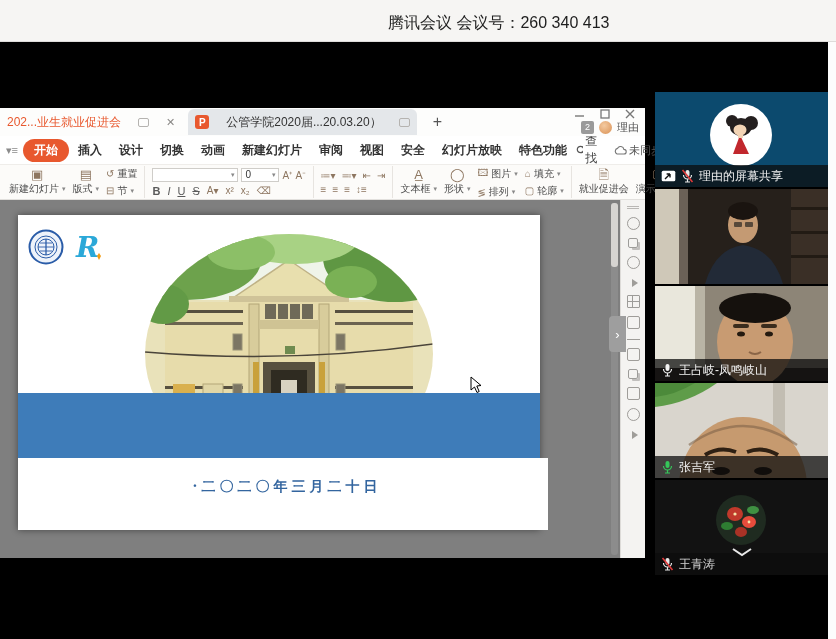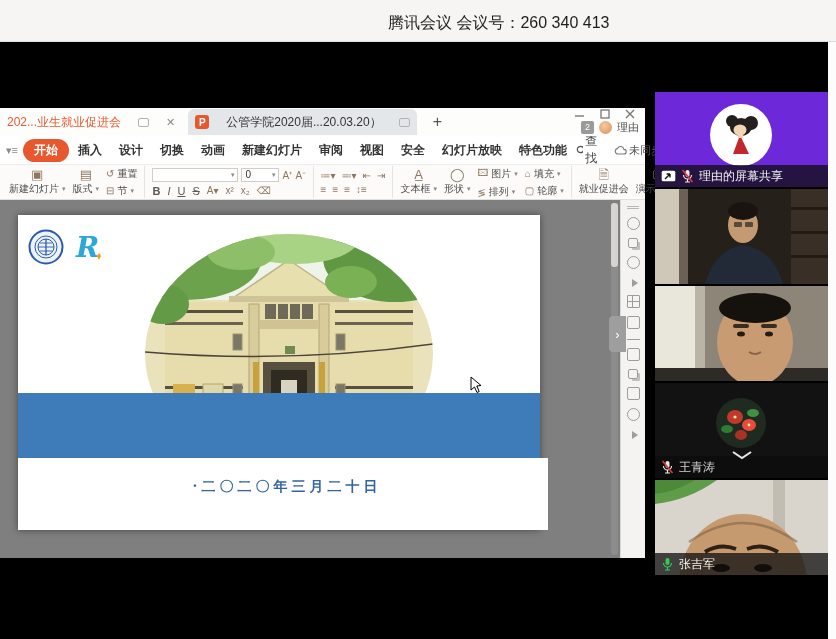--- a/index.html
+++ b/index.html
@@ -67,21 +67,21 @@
   .si-sq { border:1.4px solid #8f8d8a; border-radius:2px; }
   .si-ci { border:1.4px solid #8f8d8a; border-radius:50%; }
   .si-2sq { border:1.4px solid #8f8d8a; border-radius:2px; box-shadow:3px 3px 0 -1px #b9b7b4; width:10px; height:10px; }
   .si-lines { border-top:1.4px solid #8f8d8a; box-shadow:0 4px 0 -0.5px #8f8d8a, 0 8px 0 -0.5px #8f8d8a; height:1px; margin-top:2px; }
   .si-grid { border:1.4px solid #8f8d8a; border-radius:1px; background:linear-gradient(#8f8d8a,#8f8d8a) 50% 0/1.4px 100% no-repeat, linear-gradient(#8f8d8a,#8f8d8a) 0 50%/100% 1.4px no-repeat; }
   .si-tri { width:0; height:0; border-left:6px solid #8f8d8a; border-top:4px solid transparent; border-bottom:4px solid transparent; margin:2px 0 0 3px; }
   .expander { position:absolute; right:19px; top:116px; width:17px; height:36px; background:#9e9e9e; border-radius:4px 0 0 4px; color:#fff; display:flex; align-items:center; justify-content:center; font-size:13px; }
 
   
   .videos { position:absolute; left:655px; top:50px; width:173px; display:flex; flex-direction:column; gap:2px; background:#000; }
-  .vcell { position:relative; height:95px; overflow:hidden; background:#6d28d9; }
+  .vcell { position:relative; height:95px; overflow:hidden; background:#0c4a6e; }
   .vcell svg.fill { position:absolute; inset:0; }
   .vlabel { position:absolute; left:0; right:0; bottom:0; height:22px; background:rgba(12,12,12,.74); display:flex; align-items:center; gap:5px; padding:0 6px; font-size:12px; color:#f2f2f2; white-space:nowrap; z-index:2; }
   .avatar-circle { position:absolute; left:55px; top:12px; width:62px; height:62px; border-radius:50%; background:#fff; display:flex; align-items:center; justify-content:center; }
   .chevron-btn { position:absolute; left:50%; transform:translateX(-50%); bottom:14px; z-index:3; }
 
   .cursor { position:absolute; left:470px; top:334px; z-index:9; }
 </style>
 </head>
 <body>
 
@@ -479,46 +479,26 @@
           <rect x="40" width="10" height="95" fill="#b9b4a5"></rect>
           <rect y="82" width="173" height="13" fill="#2e2a26"></rect>
           <ellipse cx="100" cy="56" rx="38" ry="44" fill="#c89b72"></ellipse>
           <ellipse cx="100" cy="22" rx="36" ry="15" fill="#15110d"></ellipse>
           <rect x="78" y="38" width="16" height="4" rx="2" fill="#3a2c1d"></rect>
           <rect x="106" y="38" width="16" height="4" rx="2" fill="#3a2c1d"></rect>
           <ellipse cx="86" cy="48" rx="4" ry="2.5" fill="#241a10"></ellipse>
           <ellipse cx="114" cy="48" rx="4" ry="2.5" fill="#241a10"></ellipse>
           <path d="M94 66 q6 4 12 0" stroke="#8a6547" stroke-width="2" fill="none"></path>
         </svg>
-      </div>
-
-      <div class="vcell">
-        <svg class="fill" width="173" height="95" viewBox="0 0 173 95">
-          <rect width="173" height="95" fill="#121212"></rect>
-          <circle cx="86" cy="40" r="25" fill="#1f2b20"></circle>
-          <ellipse cx="80" cy="34" rx="8" ry="7" fill="#c0392b"></ellipse>
-          <ellipse cx="94" cy="42" rx="7" ry="6" fill="#e74c3c"></ellipse>
-          <ellipse cx="86" cy="52" rx="6" ry="5" fill="#a93226"></ellipse>
-          <ellipse cx="72" cy="46" rx="6" ry="4" fill="#2e7d32"></ellipse>
-          <ellipse cx="98" cy="30" rx="6" ry="4" fill="#3f9142"></ellipse>
-          <circle cx="80" cy="34" r="1.6" fill="#f5e6a8"></circle>
-          <circle cx="94" cy="42" r="1.4" fill="#f5e6a8"></circle>
-        </svg>
-        <div class="chevron-btn">
-          <svg width="22" height="10">
-              <path d="M2 2 L11 8 L20 2" fill="none" stroke="#e8e8e8" stroke-width="2"></path>
-            </svg>
-        </div>
         <div class="vlabel">
           <svg width="13" height="14">
-            <rect x="4.5" y="1" width="4" height="7" rx="2" fill="#e9e9e9"></rect>
-            <path d="M2.5 6 a4 4 0 0 0 8 0 M6.5 10 v3 M4 13 h5" stroke="#e9e9e9" stroke-width="1.2" fill="none"></path>
-            <line x1="1.5" y1="1" x2="11.5" y2="13" stroke="#e03a3a" stroke-width="1.6"></line>
+            <rect x="4.5" y="1" width="4" height="7" rx="2" fill="#f2f2f2"></rect>
+            <path d="M2.5 6 a4 4 0 0 0 8 0 M6.5 10 v3 M4 13 h5" stroke="#f2f2f2" stroke-width="1.2" fill="none"></path>
           </svg>
-          <span style="opacity:.85">王青涛</span>
+          <span>王占岐-凤鸣岐山</span>
         </div>
       </div>
 
       <div class="vcell">
         <svg class="fill" width="173" height="95" viewBox="0 0 173 95">
           <rect width="173" height="95" fill="#d9d5cd"></rect>
           <rect x="118" width="12" height="95" fill="#c2bdb2"></rect>
           <path d="M0 0 L62 0 Q34 20 0 24 Z" fill="#5f9c49"></path>
           <path d="M0 0 L40 0 Q20 12 0 14 Z" fill="#4c8a3a"></path>
           <ellipse cx="88" cy="104" rx="64" ry="70" fill="#c69a6f"></ellipse>
@@ -529,20 +509,47 @@
           <ellipse cx="108" cy="88" rx="9" ry="4" fill="#1d130a"></ellipse>
         </svg>
         <div class="vlabel">
           <svg width="13" height="14">
             <rect x="4.5" y="1" width="4" height="7" rx="2" fill="#35c75a"></rect>
             <path d="M2.5 6 a4 4 0 0 0 8 0 M6.5 10 v3 M4 13 h5" stroke="#35c75a" stroke-width="1.2" fill="none"></path>
           </svg>
           <span>张吉军</span>
         </div>
       </div>
+
+      <div class="vcell">
+        <svg class="fill" width="173" height="95" viewBox="0 0 173 95">
+          <rect width="173" height="95" fill="#121212"></rect>
+          <circle cx="86" cy="40" r="25" fill="#1f2b20"></circle>
+          <ellipse cx="80" cy="34" rx="8" ry="7" fill="#c0392b"></ellipse>
+          <ellipse cx="94" cy="42" rx="7" ry="6" fill="#e74c3c"></ellipse>
+          <ellipse cx="86" cy="52" rx="6" ry="5" fill="#a93226"></ellipse>
+          <ellipse cx="72" cy="46" rx="6" ry="4" fill="#2e7d32"></ellipse>
+          <ellipse cx="98" cy="30" rx="6" ry="4" fill="#3f9142"></ellipse>
+          <circle cx="80" cy="34" r="1.6" fill="#f5e6a8"></circle>
+          <circle cx="94" cy="42" r="1.4" fill="#f5e6a8"></circle>
+        </svg>
+        <div class="chevron-btn">
+          <svg width="22" height="10">
+              <path d="M2 2 L11 8 L20 2" fill="none" stroke="#e8e8e8" stroke-width="2"></path>
+            </svg>
+        </div>
+        <div class="vlabel">
+          <svg width="13" height="14">
+            <rect x="4.5" y="1" width="4" height="7" rx="2" fill="#e9e9e9"></rect>
+            <path d="M2.5 6 a4 4 0 0 0 8 0 M6.5 10 v3 M4 13 h5" stroke="#e9e9e9" stroke-width="1.2" fill="none"></path>
+            <line x1="1.5" y1="1" x2="11.5" y2="13" stroke="#e03a3a" stroke-width="1.6"></line>
+          </svg>
+          <span style="opacity:.85">王青涛</span>
+        </div>
+      </div>
     </div>
 
     <div class="cursor">
       <svg width="12" height="18">
           <path d="M1 1 L1 14 L4.5 11 L7 16.5 L9.2 15.5 L6.8 10 L11 9.5 Z" fill="#fff" stroke="#000" stroke-width="1"></path>
         </svg>
     </div>
   </div>
 
   <div class="rstrip"></div>

